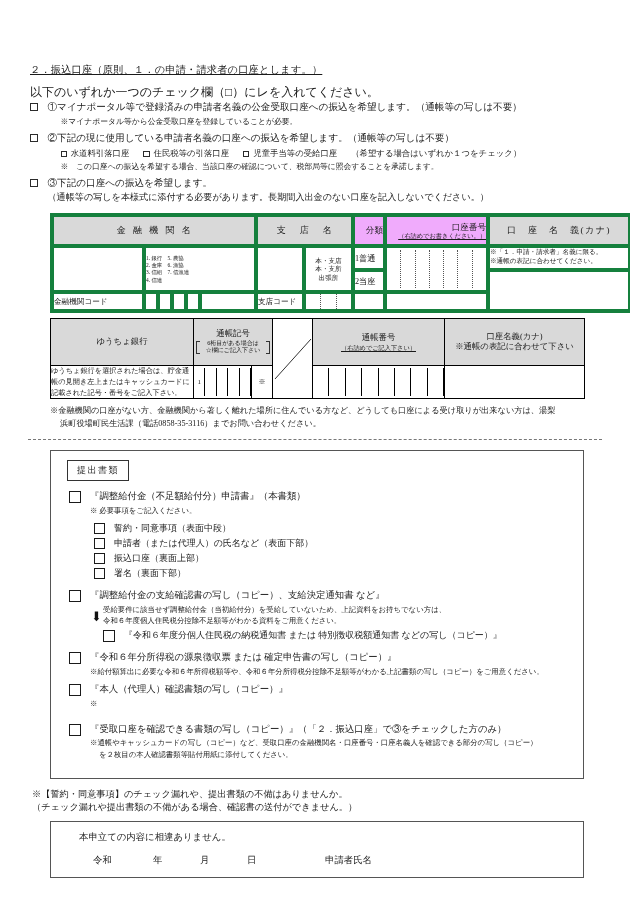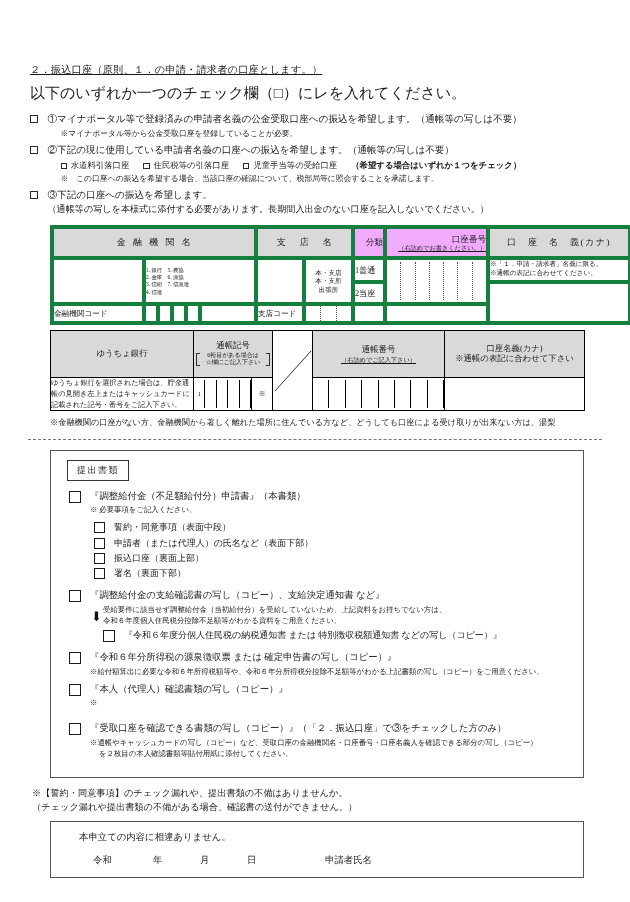--- a/index.html
+++ b/index.html
@@ -31,22 +31,22 @@
 
   
   .sec-title {
     font-size: 10.2px;
     text-decoration: underline;
     letter-spacing: .2px;
     margin: 0 0 7px 0;
     padding-left: 2px;
   }
   .lead {
-    font-size: 15px;
-    margin: 0 0 10px 0;
+    font-size: 12px;
+    margin: 0 0 0 0;
     padding-left: 2px;
   }
 
   
   .opt {
     display: flex;
     align-items: flex-start;
     margin-bottom: 5px;
     padding-left: 2px;
   }
@@ -86,21 +86,21 @@
     border: 1px solid #2b2b2b;
     margin-right: 4px;
     background: #fff;
     box-sizing: border-box;
   }
   .sub-opts .sub-item {
     display: inline-flex;
     align-items: center;
     margin-right: 14px;
   }
-  .sub-opts .sub-tail { margin-right: 1px; font-weight: bold; }
+  .sub-opts .sub-tail { margin-right: 1px; }
   .opt-sub-line {
     font-size: 9.1px;
     line-height: 1.35;
     margin-top: 1px;
   }
 
   
   table.bank {
     border-collapse: collapse;
     width: 534px;
@@ -541,20 +541,21 @@
                 <i></i>
               </div>
         </td>
         <td></td>
       </tr>
     </tbody>
       </table>
 
     <div class="tail-note">
       <span>※金融機関の口座がない方、金融機関から著しく離れた場所に住んでいる方など、どうしても口座による受け取りが出来ない方は、湯梨</span>
+      <span class="ind">浜町役場町民生活課（電話0858-35-3116）までお問い合わせください。</span>
     </div>
 
     <hr class="dashed">
 
     <div class="docs-frame">
       <div class="docs-badge">提出書類</div>
 
       
       <div class="doc-item">
         <span class="doc-chk"></span>

